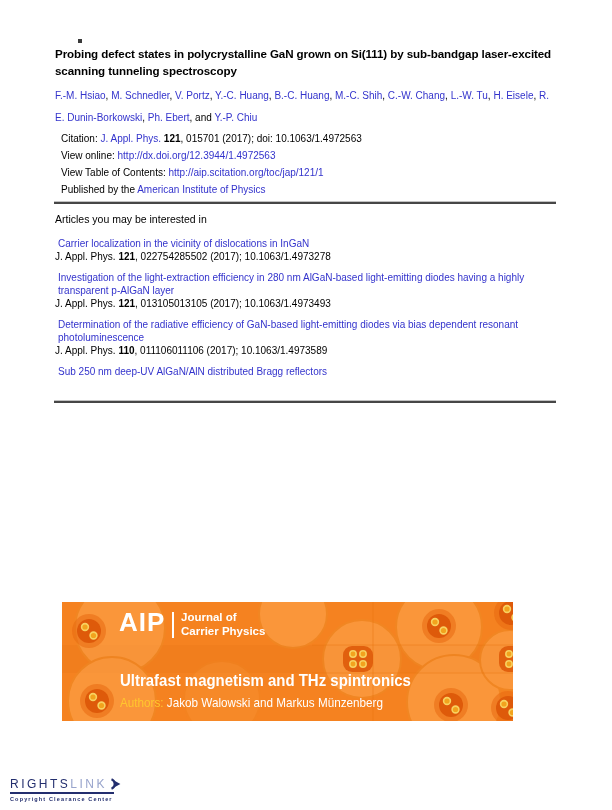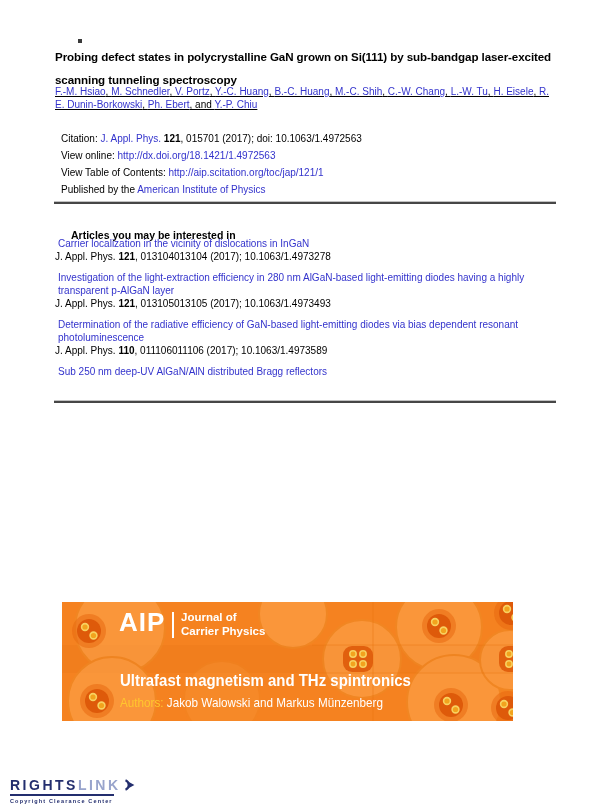--- a/index.html
+++ b/index.html
@@ -8,46 +8,46 @@
     background:#ffffff;
     font-family:"Liberation Sans", sans-serif;
     -webkit-font-smoothing:antialiased;
   }
   .page{position:absolute;inset:0;}
 
   .sq-marker{position:absolute;left:78px;top:39px;width:4px;height:4px;background:#3a3a3a;}
 
   .title{
     position:absolute;left:55px;top:45px;width:503px;margin:0;
-    font-size:11.6px;line-height:23px;font-weight:bold;color:#000;
+    font-size:11.6px;line-height:17px;font-weight:bold;color:#000;
     letter-spacing:-0.1px;
   }
   .authors{
     position:absolute;left:55px;top:85px;width:500px;
-    font-size:10px;line-height:13px;color:#000;text-decoration:underline;
+    font-size:10px;line-height:22px;color:#000;
   }
   a{ text-decoration:none; cursor:pointer; }
   .authors a{color:#3333CC;}
 
   .cite-block{
     position:absolute;left:61px;top:130px;width:500px;
     font-size:10px;line-height:17px;color:#000;
   }
   .cite-block a{color:#3333CC;}
 
   .rule{
     position:absolute;left:54px;width:502px;height:3px;border:0;margin:0;
     background:linear-gradient(#c2c2c2 1px,#464646 1px);
   }
   #rule1{top:201px;}
   #rule2{top:400px;}
 
   .sec-heading{
-    position:absolute;left:55px;top:213px;margin:16px;
-    font-size:10.5px;font-weight:bold;color:#000;
+    position:absolute;left:55px;top:213px;margin:0;
+    font-size:10.5px;font-weight:normal;color:#000;
   }
 
   #articles{position:absolute;left:55px;top:229px;width:501px;}
   .article{margin-bottom:7px;}
   .art-title{display:block;padding-left:3px;color:#3333CC;font-size:10px;line-height:13px;margin-top:8px;}
   .art-cite{font-size:10px;line-height:13px;color:#000;}
 
   
   .banner{position:absolute;left:62px;top:602px;width:451px;height:119px;overflow:hidden;}
   .banner .bg{position:absolute;left:0;top:0;}
@@ -73,21 +73,21 @@
   .banner .authors-line{
     position:absolute;left:58px;top:93px;white-space:nowrap;color:#fff;
     font-size:13px;transform:scaleX(.9);transform-origin:0 0;
   }
   .banner .authors-line .lbl{color:#FFC72E;}
 
   
   .rightslink{position:absolute;left:10px;top:777px;width:120px;}
   .rl-word{
     display:flex;align-items:center;white-space:nowrap;
-    font-size:14px;font-weight:bold;letter-spacing:2.5px;color:#232E6E;
+    font-size:12px;font-weight:normal;letter-spacing:2.5px;color:#232E6E;
   }
   .rl-word .link{color:#98A4CC;text-align:center;}
   .rl-arrow{margin-left:1px;flex:0 0 auto;}
   .rl-rule{width:104px;height:2px;background:#232E6E;margin-top:1px;}
   .rl-tag{
     margin-top:2px;font-size:5.5px;font-weight:bold;letter-spacing:1.15px;
     color:#232E6E;white-space:nowrap;
   }
 </style>
 </head>
@@ -96,33 +96,33 @@
 <div class="page">
 
   <div class="sq-marker"></div>
 
   <h1 class="title">Probing defect states in polycrystalline GaN grown on Si(111) by sub-bandgap laser-excited scanning tunneling spectroscopy</h1>
 
   <div class="authors"><a>F.-M. Hsiao</a><span>, </span><a>M. Schnedler</a><span>, </span><a>V. Portz</a><span>, </span><a>Y.-C. Huang</a><span>, </span><a>B.-C. Huang</a><span>, </span><a>M.-C. Shih</a><span>, </span><a>C.-W. Chang</a><span>, </span><a>L.-W. Tu</a><span>, </span><a>H. Eisele</a><span>, </span><a>R. E. Dunin-Borkowski</a><span>, </span><a>Ph. Ebert</a><span>, and </span><a>Y.-P. Chiu</a></div>
 
   <div class="cite-block">
     <div><span>Citation: </span><a>J. Appl. Phys.</a><span style="white-space:pre"> </span><b>121</b><span>, 015701 (2017); doi: 10.1063/1.4972563</span></div>
-    <div><span>View online: </span><a>http://dx.doi.org/18.1421/1.4972563</a></div>
+    <div><span>View online: </span><a>http://dx.doi.org/12.3944/1.4972563</a></div>
     <div><span>View Table of Contents: </span><a>http://aip.scitation.org/toc/jap/121/1</a></div>
     <div><span>Published by the </span><a>American Institute of Physics</a></div>
   </div>
 
   <hr class="rule" id="rule1">
 
   <h2 class="sec-heading">Articles you may be interested in</h2>
 
   <div id="articles">
       <div class="article">
         <a class="art-title">Carrier localization in the vicinity of dislocations in InGaN</a>
-        <div class="art-cite"><span>J. Appl. Phys. </span><b>121</b><span>, 013104013104 (2017); 10.1063/1.4973278</span></div>
+        <div class="art-cite"><span>J. Appl. Phys. </span><b>121</b><span>, 022754285502 (2017); 10.1063/1.4973278</span></div>
       </div>
       <div class="article">
         <a class="art-title">Investigation of the light-extraction efficiency in 280 nm AlGaN-based light-emitting diodes having a highly transparent p-AlGaN layer</a>
         <div class="art-cite"><span>J. Appl. Phys. </span><b>121</b><span>, 013105013105 (2017); 10.1063/1.4973493</span></div>
       </div>
       <div class="article">
         <a class="art-title">Determination of the radiative efficiency of GaN-based light-emitting diodes via bias dependent resonant photoluminescence</a>
         <div class="art-cite"><span>J. Appl. Phys. </span><b>110</b><span>, 011106011106 (2017); 10.1063/1.4973589</span></div>
       </div>
       <div class="article">

